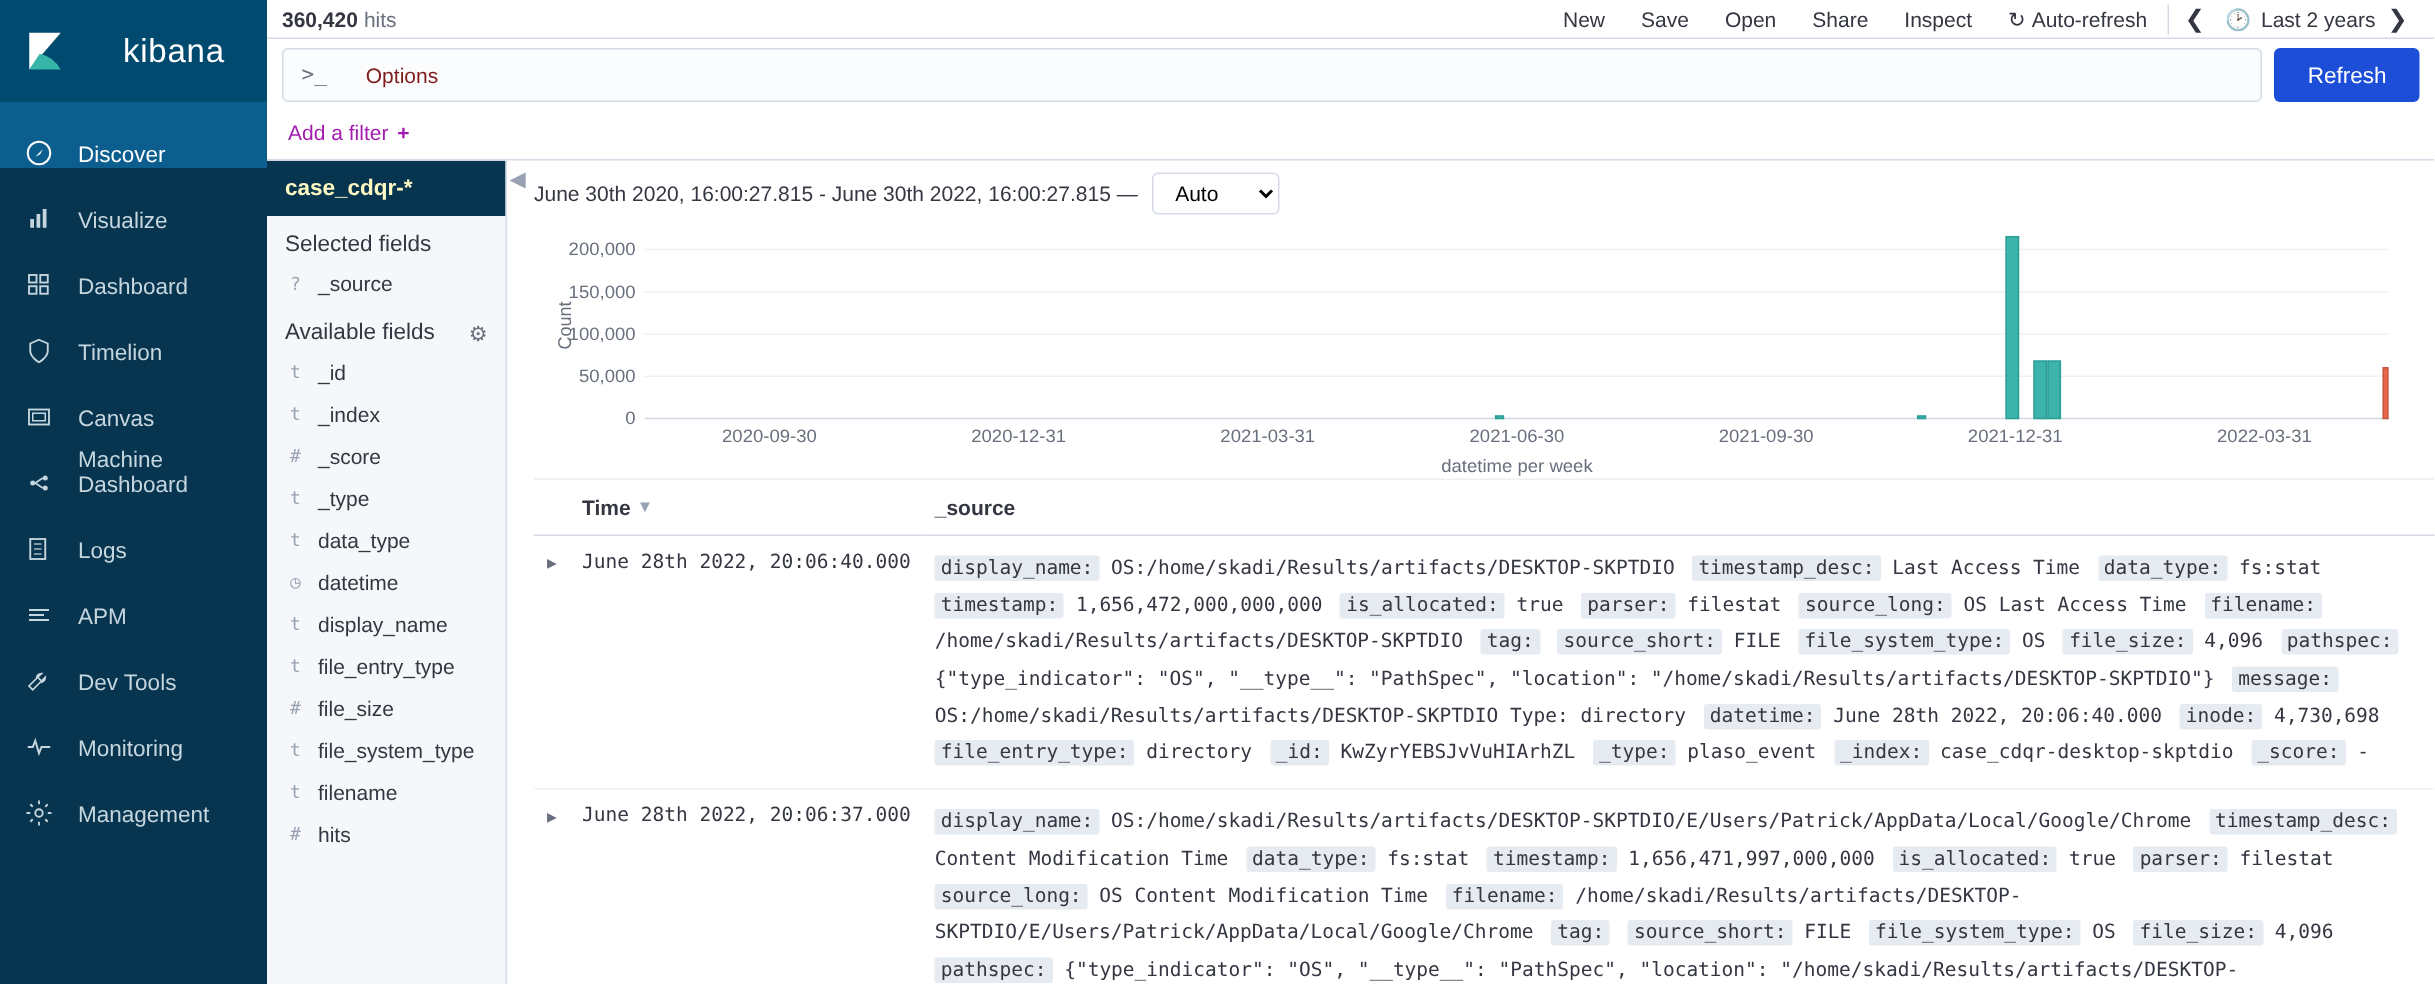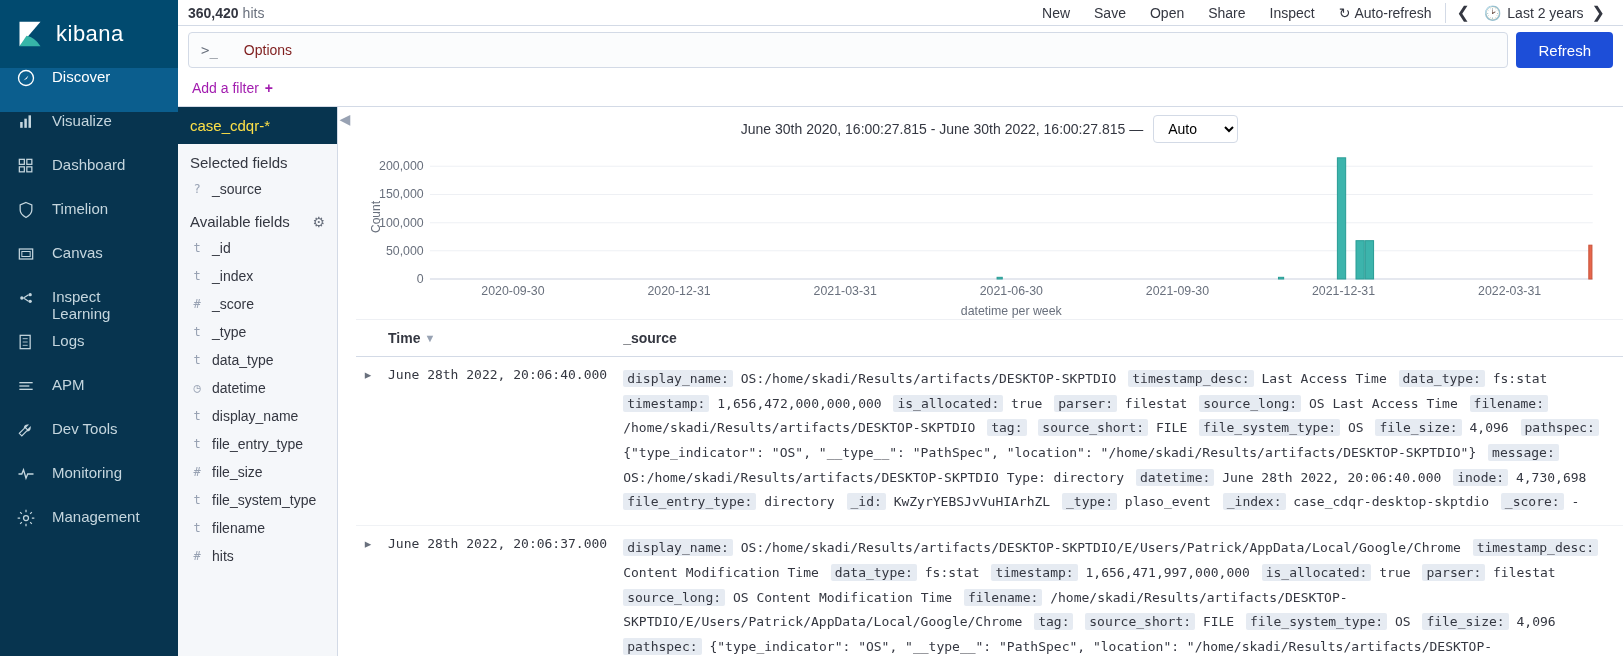--- a/index.html
+++ b/index.html
@@ -1,22 +1,22 @@
 <!DOCTYPE html>
 <html><head>
 <meta charset="utf-8">
 <style>
 * { box-sizing: border-box; margin: 0; padding: 0; }
 body { font-family: -apple-system, BlinkMacSystemFont, "Segoe UI", Helvetica, Arial, sans-serif; font-size: 14px; color: #343741; background: #fff; }
 .app { display: flex; height: 656px; width: 1623px; overflow: hidden; }
 .nav { width: 178px; background: #07344f; color: #fff; flex-shrink: 0; }
-.logo { display: flex; align-items: center; height: 68px; padding: 0 16px; background: #014a6f; }
+.logo { display: flex; align-items: center; height: 68px; padding: 0 16px; background: #014a6f; gap: 26px; }
 .logo-mark { width: 28px; height: 28px; margin-right: 12px; }
 .logo-text { font-size: 22px; font-weight: 400; letter-spacing: 0.5px; }
-.nav-item { display: flex; align-items: flex-start; height: 44px; padding: 0 16px; color: #c5d6de; font-size: 15px; cursor: pointer; }
+.nav-item { display: flex; align-items: flex-end; height: 44px; padding: 0 16px; color: #c5d6de; font-size: 15px; cursor: pointer; }
 .nav-item.active { background: #0b5e8e; color: #fff; }
 .nav-icon { width: 20px; height: 20px; margin-right: 16px; display: inline-flex; align-items: center; justify-content: center; }
 .main { flex: 1; display: flex; flex-direction: column; overflow: hidden; }
 .topbar { height: 26px; display: flex; align-items: center; padding: 0 10px; border-bottom: 1px solid #d3dae6; font-size: 14px; }
 .hits { font-weight: 700; }
 .hits-label { font-weight: 400; color: #69707d; margin-left: 4px; }
 .top-spacer { flex: 1; }
 .top-link { margin: 0 12px; color: #343741; cursor: pointer; }
 .top-link.refresh { display: inline-flex; align-items: center; gap: 4px; }
 .top-sep { width: 1px; height: 20px; background: #d3dae6; margin: 0 2px; }
@@ -26,28 +26,28 @@
 .searchbox { flex: 1; display: flex; align-items: center; border: 1px solid #d3dae6; border-radius: 4px; background: #fbfcfd; height: 36px; }
 .searchbox .prompt { padding: 0 12px; color: #69707d; font-family: monospace; font-size: 14px; }
 .searchbox input { flex: 1; border: none; outline: none; background: transparent; font-size: 15px; color: #343741; }
 .searchbox .options { padding: 0 14px; color: #7f1d1d; cursor: pointer; }
 .refresh-btn { background: #1d4ed8; color: #fff; border: none; border-radius: 4px; padding: 0 22px; font-size: 15px; cursor: pointer; }
 .filterrow { padding: 6px 14px 10px; border-bottom: 1px solid #d3dae6; }
 .add-filter { color: #a21caf; font-size: 14px; cursor: pointer; }
 .add-filter .plus { font-weight: 700; margin-left: 2px; }
 .body { flex: 1; display: flex; overflow: hidden; }
 .fields { width: 160px; background: #f5f7fa; border-right: 1px solid #d3dae6; overflow-y: auto; flex-shrink: 0; }
-.index-pattern { background: #07344f; color: #fde047; padding: 10px 12px; font-weight: 400; font-size: 15px; }
+.index-pattern { background: #07344f; color: #fef9c3; padding: 10px 12px; font-weight: 700; font-size: 15px; }
 .section-title { padding: 10px 12px 4px; font-size: 15px; color: #343741; display: flex; align-items: center; justify-content: space-between; }
 .gear { color: #69707d; cursor: pointer; font-size: 14px; }
 .field-row { display: flex; align-items: center; padding: 6px 12px; font-size: 14px; color: #343741; cursor: pointer; }
 .field-type { width: 14px; color: #98a2b3; font-family: monospace; font-size: 12px; margin-right: 8px; text-align: center; }
 .collapse-tab { width: 14px; display: flex; align-items: flex-start; justify-content: center; padding-top: 4px; color: #98a2b3; cursor: pointer; flex-shrink: 0; }
 .results { flex: 1; display: flex; flex-direction: column; overflow: hidden; padding-left: 4px; }
-.hist-header { text-align: center; font-size: 14px; color: #343741; padding: 8px 0 6px; display: flex; align-items: center; justify-content: center; gap: 10px; }
+.hist-header { text-align: center; font-size: 14px; color: #343741; padding: 8px 0 6px; display: flex; align-items: center; gap: 10px; }
 .interval-select { border: 1px solid #d3dae6; border-radius: 4px; padding: 4px 24px 4px 10px; font-size: 14px; background: #fff; }
 .chart-area { height: 170px; padding: 0 20px 0 10px; position: relative; }
 .chart-svg { width: 100%; height: 100%; }
 .axis-label { font-size: 12px; fill: #69707d; }
 .tick-label { font-size: 12px; fill: #69707d; }
 .grid-line { stroke: #eef0f4; stroke-width: 1; }
 .bar { fill: #3cb4ac; stroke: #2a9d96; stroke-width: 1; }
 .bar-red { fill: #e7664c; stroke: #c9533b; stroke-width: 1; }
 .table-wrap { flex: 1; overflow: auto; border-top: 1px solid #eef0f4; }
 .doc-table { width: 100%; border-collapse: collapse; }
@@ -123,21 +123,21 @@
         </div>
         <div class="nav-item">
           <span class="nav-icon">
             <svg width="20" height="20" viewBox="0 0 24 24">
               <circle cx="7" cy="12" r="2" fill="currentColor"></circle>
               <circle cx="17" cy="8" r="2" fill="currentColor"></circle>
               <circle cx="17" cy="16" r="2" fill="currentColor"></circle>
               <path d="M9 12 L15 8 M9 12 L15 16" stroke="currentColor" stroke-width="1.4"></path>
             </svg>
           </span>
-          <span>Inspect Learning</span>
+          <span>Machine Dashboard</span>
         </div>
         <div class="nav-item">
           <span class="nav-icon">
             <svg width="20" height="20" viewBox="0 0 24 24">
               <rect x="5" y="4" width="12" height="16" fill="none" stroke="currentColor" stroke-width="1.5"></rect>
               <line x1="8" y1="8" x2="14" y2="8" stroke="currentColor"></line>
               <line x1="8" y1="12" x2="14" y2="12" stroke="currentColor"></line>
               <line x1="8" y1="16" x2="14" y2="16" stroke="currentColor"></line>
             </svg>
           </span>

